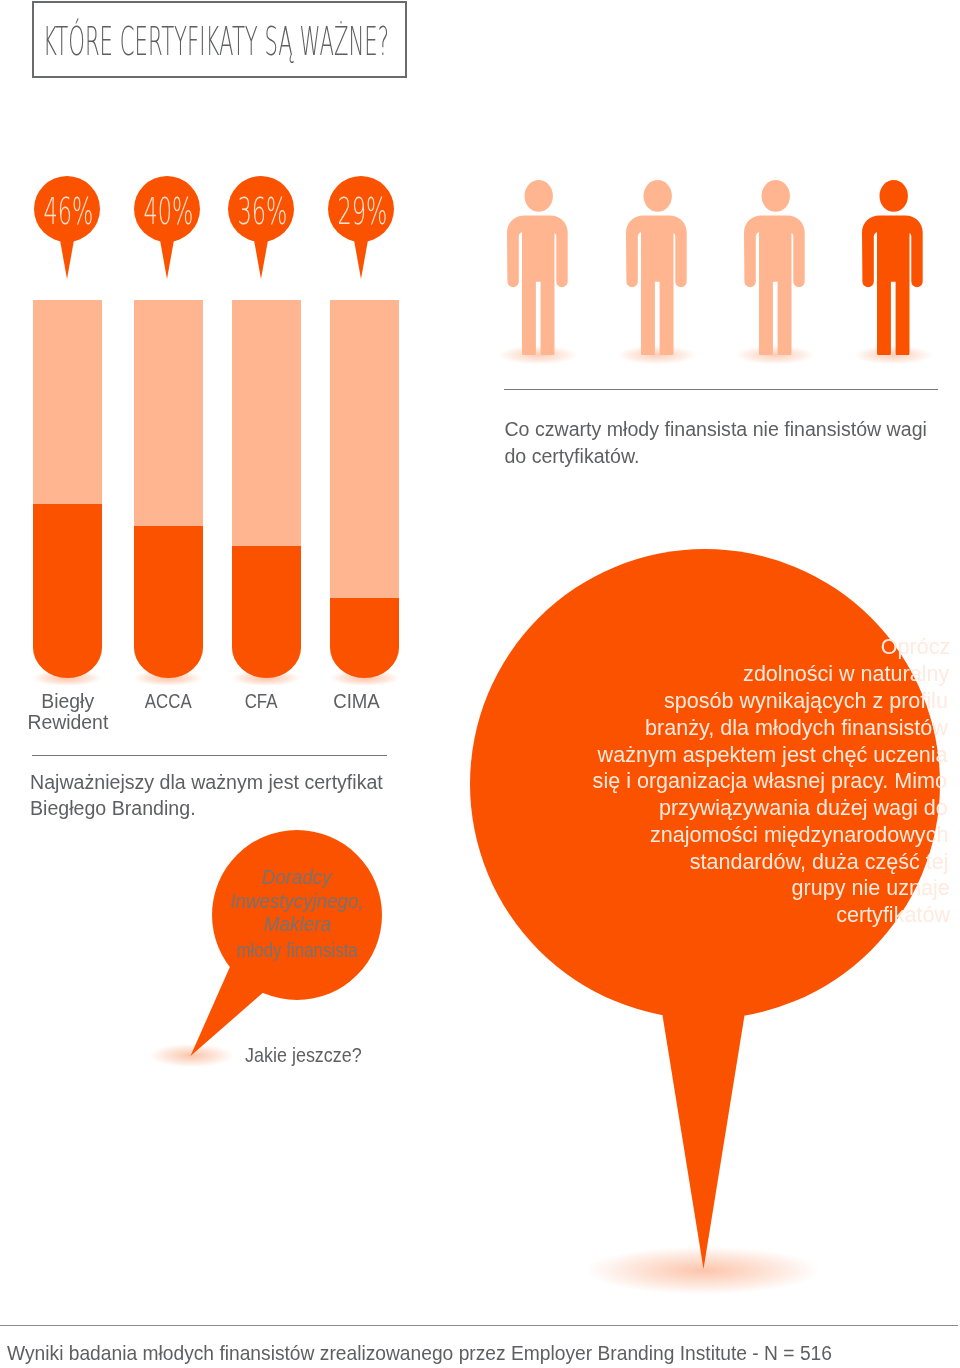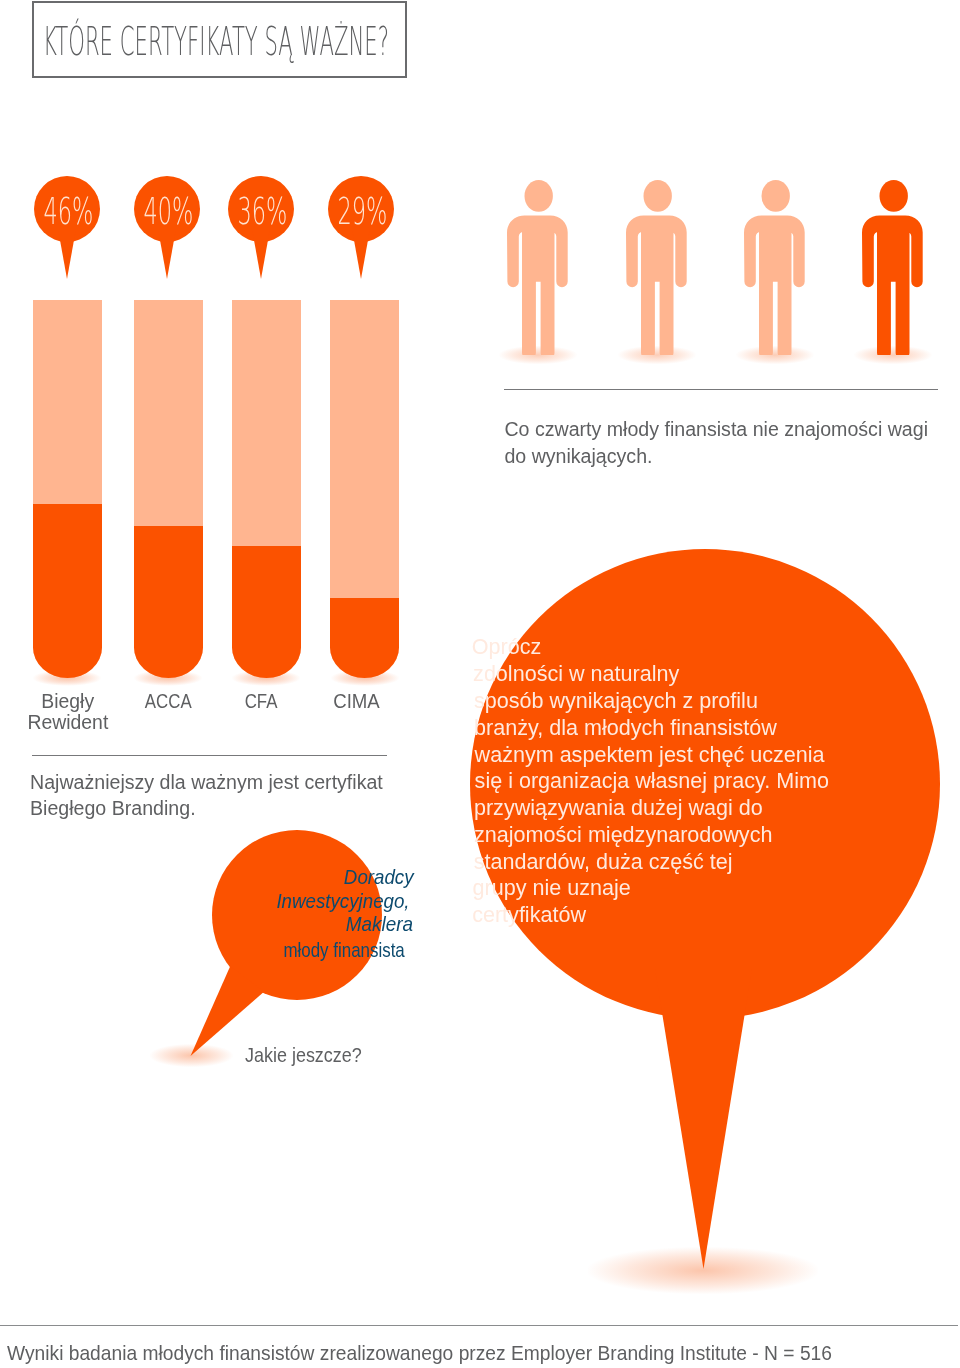--- a/index.html
+++ b/index.html
@@ -38,24 +38,24 @@
      text-align:center;width:160px;}
   .bar-label span{display:inline-block;transform-origin:center;}
 
   .rule{position:absolute;height:1px;background:#77787a;}
   .body-text{position:absolute;color:#5e5f61;font-size:19.6px;line-height:26.5px;white-space:nowrap;}
 
   .person{position:absolute;}
   .person-shadow{position:absolute;width:110px;height:26px;
        background:radial-gradient(ellipse 55px 13px at center, rgba(247,110,45,0.34) 0%, rgba(247,110,45,0.14) 45%, rgba(247,110,45,0) 72%);}
 
-  .bub-sm-txt{position:absolute;text-align:right;color:#0c4a6e;width:240px;white-space:nowrap;
+  .bub-sm-txt{position:absolute;text-align:center;color:#737373;width:240px;white-space:nowrap;
       line-height:20px;}
   .bub-sm-txt span{display:inline-block;transform-origin:center;}
-  .bub-lg-txt{position:absolute;text-align:left;color:#ffeadf;width:480px;
+  .bub-lg-txt{position:absolute;text-align:right;color:#ffeadf;width:480px;
       font-size:22px;line-height:22px;white-space:nowrap;}
   .bub-lg-txt span{display:inline-block;transform:scaleX(0.98);transform-origin:center;}
   .tip-shadow{position:absolute;
        background:radial-gradient(ellipse at center, rgba(247,110,45,0.40) 0%, rgba(247,110,45,0.16) 45%, rgba(247,110,45,0) 72%);}
 
   .footer-rule{position:absolute;left:0;top:1325px;width:958px;height:1px;background:#8a8c8e;}
   .footer-text{position:absolute;left:7px;top:1340.5px;font-size:21.1px;color:#5e5f61;white-space:nowrap;}
   .footer-text span{display:inline-block;transform:scaleX(0.911);transform-origin:left top;}
 </style>
 </head>
@@ -156,22 +156,22 @@
   <svg class="person" style="left:744px;top:180.1px;" width="61" height="175" viewBox="0 0 61 175">
     <ellipse cx="31.7" cy="15.9" rx="14.2" ry="15.9" fill="#ffb590"></ellipse>
     <path d="M 17.5 35.4 H 43.2 C 53 35.4 60.7 42.5 60.7 52.5 L 60.7 101.5 a 5.7 5.7 0 0 1 -11.4 0 L 49.3 56.5 a 4.5 4.5 0 0 0 -4.5 -4.5 L 47.5 52 L 47.5 172.5 a 6.95 6.95 0 0 1 -13.9 0 L 33.6 101.7 L 28.9 101.7 L 28.9 172.5 a 6.95 6.95 0 0 1 -13.9 0 L 15 52 L 16.3 52 a 4.5 4.5 0 0 0 -4.5 4.5 L 11.8 101.5 a 5.7 5.7 0 0 1 -11.4 0 L 0 52.5 C 0 42.5 7.7 35.4 17.5 35.4 Z" fill="#ffb590"></path>
   </svg>
   <svg class="person" style="left:862px;top:180.1px;" width="61" height="175" viewBox="0 0 61 175">
     <ellipse cx="31.7" cy="15.9" rx="14.2" ry="15.9" fill="#fb5200"></ellipse>
     <path d="M 17.5 35.4 H 43.2 C 53 35.4 60.7 42.5 60.7 52.5 L 60.7 101.5 a 5.7 5.7 0 0 1 -11.4 0 L 49.3 56.5 a 4.5 4.5 0 0 0 -4.5 -4.5 L 47.5 52 L 47.5 172.5 a 6.95 6.95 0 0 1 -13.9 0 L 33.6 101.7 L 28.9 101.7 L 28.9 172.5 a 6.95 6.95 0 0 1 -13.9 0 L 15 52 L 16.3 52 a 4.5 4.5 0 0 0 -4.5 4.5 L 11.8 101.5 a 5.7 5.7 0 0 1 -11.4 0 L 0 52.5 C 0 42.5 7.7 35.4 17.5 35.4 Z" fill="#fb5200"></path>
   </svg>
 
   <div class="rule" style="left:504px;top:389px;width:434px;"></div>
-  <div class="body-text" style="left:504.4px;top:415.5px;">Co czwarty młody finansista nie znajomości wagi</div>
-  <div class="body-text" style="left:504.4px;top:442.6px;">do wynikających.</div>
+  <div class="body-text" style="left:504.4px;top:415.5px;">Co czwarty młody finansista nie finansistów wagi</div>
+  <div class="body-text" style="left:504.4px;top:442.6px;">do certyfikatów.</div>
 
   <div class="tip-shadow" style="left:150px;top:1044px;width:83px;height:23px;"></div>
   <svg style="position:absolute;left:185px;top:825px;" width="215" height="240" viewBox="0 0 215 240">
     <circle cx="112" cy="90" r="85" fill="#fb5200"></circle>
     <path d="M45.3 141 L5.5 231 L79 166.8 Z" fill="#fb5200"></path>
   </svg>
   <div class="bub-sm-txt" style="left:177px;top:866.5px;font-size:20.8px;font-style:italic;"><span style="transform:scaleX(0.9)">Doradcy</span></div>
   <div class="bub-sm-txt" style="left:177px;top:890.9px;font-size:20.8px;font-style:italic;"><span style="transform:scaleX(0.9)">Inwestycyjnego,</span></div>
   <div class="bub-sm-txt" style="left:177px;top:913.6px;font-size:21px;font-style:italic;"><span style="transform:scaleX(0.9)">Maklera</span></div>
   <div class="bub-sm-txt" style="left:177px;top:939.5px;font-size:20.4px;"><span style="transform:scaleX(0.83)">młody finansista</span></div>

